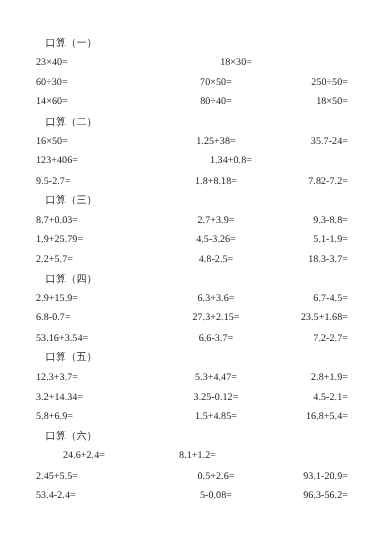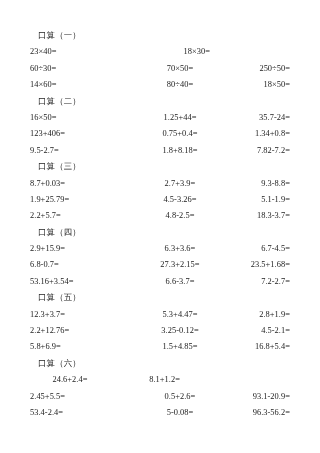--- a/index.html
+++ b/index.html
@@ -86,26 +86,25 @@
       <span class="cell col-0">14×60=</span>
       <span class="cell col-1">80÷40=</span>
       <span class="cell col-2">18×50=</span>
     </div>
   </div>
 
   <div class="section">
     <div class="section-header">口算（二）</div>
     <div class="problem-row">
       <span class="cell col-0">16×50=</span>
-      <span class="cell col-1">1.25+44=</span>
+      <span class="cell col-1">1.25+38=</span>
       <span class="cell col-2">35.7-24=</span>
     </div>
     <div class="problem-row">
       <span class="cell col-0">123+406=</span>
-      <span class="cell col-1">0.75+0.4=</span>
       <span class="cell col-2">1.34+0.8=</span>
     </div>
     <div class="problem-row">
       <span class="cell col-0">9.5-2.7=</span>
       <span class="cell col-1">1.8+8.18=</span>
       <span class="cell col-2">7.82-7.2=</span>
     </div>
   </div>
 
   <div class="section">
@@ -147,21 +146,21 @@
   </div>
 
   <div class="section">
     <div class="section-header">口算（五）</div>
     <div class="problem-row">
       <span class="cell col-0">12.3+3.7=</span>
       <span class="cell col-1">5.3+4.47=</span>
       <span class="cell col-2">2.8+1.9=</span>
     </div>
     <div class="problem-row">
-      <span class="cell col-0">2.2+12.76=</span>
+      <span class="cell col-0">3.2+14.34=</span>
       <span class="cell col-1">3.25-0.12=</span>
       <span class="cell col-2">4.5-2.1=</span>
     </div>
     <div class="problem-row">
       <span class="cell col-0">5.8+6.9=</span>
       <span class="cell col-1">1.5+4.85=</span>
       <span class="cell col-2">16.8+5.4=</span>
     </div>
   </div>
 

